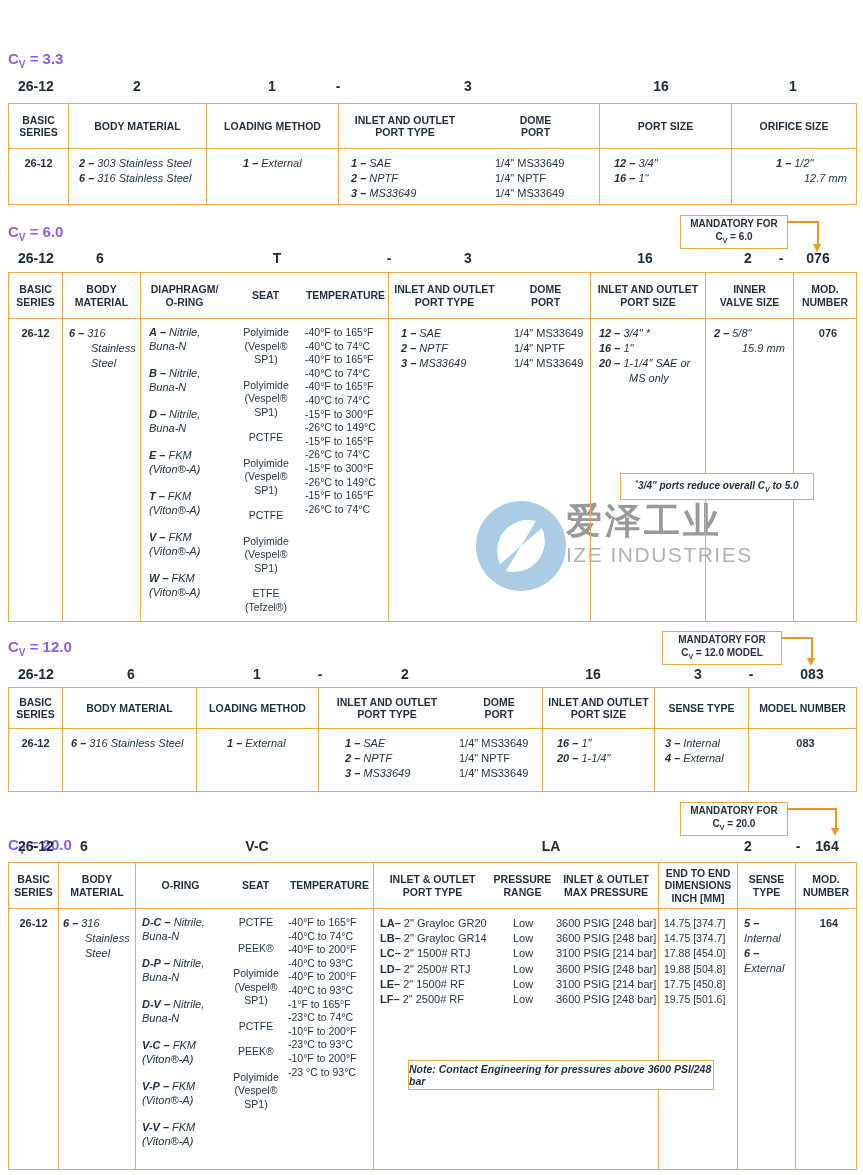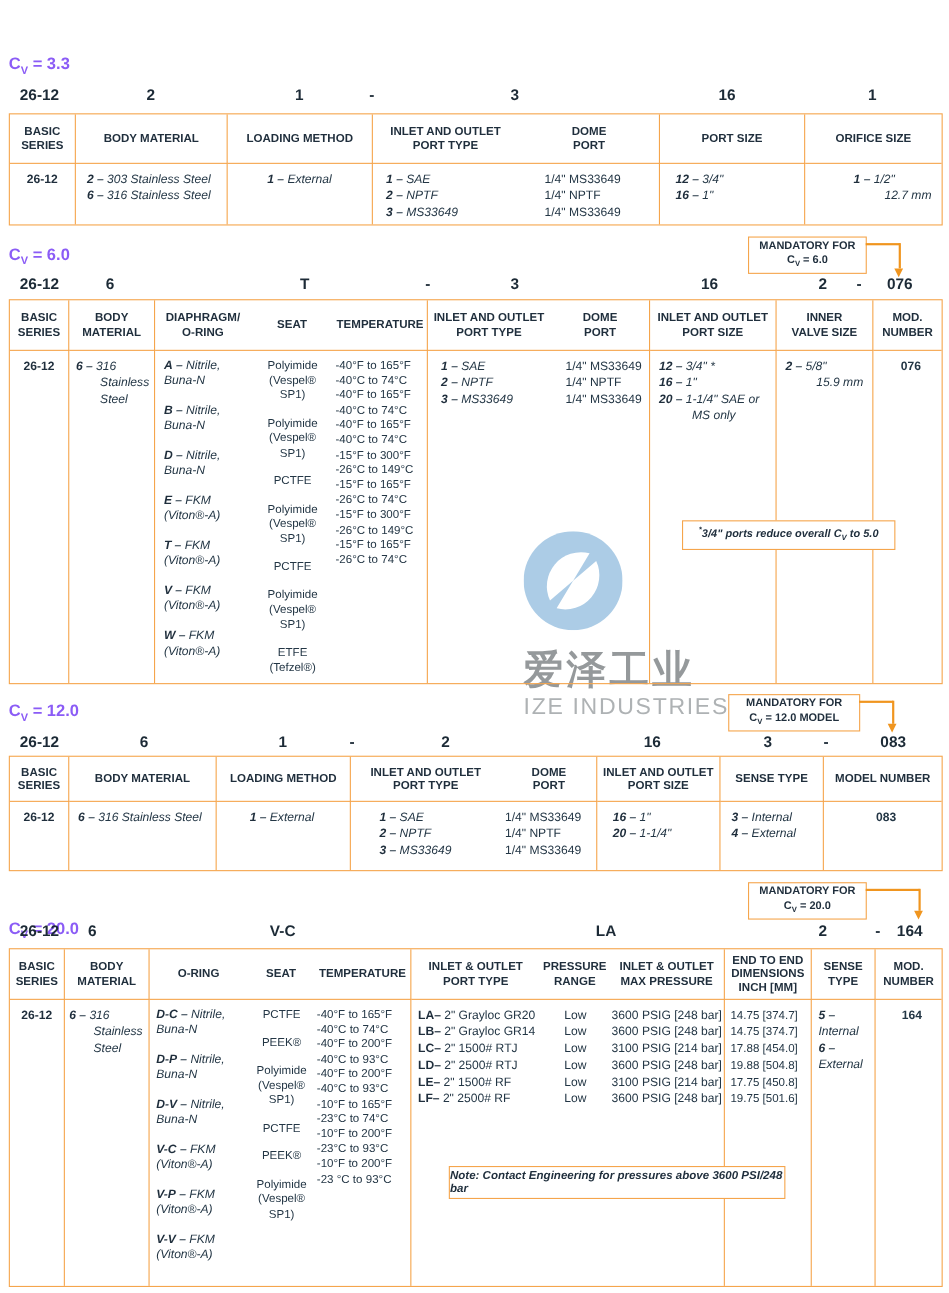--- a/index.html
+++ b/index.html
@@ -55,21 +55,21 @@
          border-right:4.5px solid transparent;border-top:8px solid var(--arrow);z-index:3;}
   .fnote{position:absolute;border:1.5px solid var(--or);background:#fff;z-index:3;
          display:flex;align-items:center;justify-content:center;font-size:10px;font-style:italic;
          font-weight:bold;color:#1f2e3c;}
   .fnote sup{font-size:7px;}
   .fnote sub{font-size:7px;}
   .note{position:absolute;border:1.5px solid var(--or);background:#fff;z-index:3;
         display:flex;align-items:center;justify-content:center;font-size:10.5px;font-style:italic;
         font-weight:bold;color:#1f2e3c;}
   
-  .wm{position:absolute;left:476px;top:483px;display:flex;gap:16px;z-index:0;opacity:0.92;flex-direction:column;}
+  .wm{position:absolute;left:476px;top:501px;display:flex;gap:0;z-index:0;opacity:0.92;}
   .wm .zh{font-size:36px;font-weight:bold;color:#8d9193;letter-spacing:3px;line-height:1.1;}
   .wm .en{font-size:21px;color:#a8acae;letter-spacing:1.5px;margin-top:2px;}
 </style>
 </head>
 <body>
 
 <div class="page">
 
 
   <div class="wm">
@@ -435,21 +435,21 @@
 SP1)</div>
         </div>
       <div style="flex:0 0 88px;padding-left:2px" class="tcol">
 
       <div>-40°F to 165°F</div>
           <div>-40°C to 74°C</div>
           <div>-40°F to 200°F</div>
           <div>-40°C to 93°C</div>
           <div>-40°F to 200°F</div>
           <div>-40°C to 93°C</div>
-          <div>-10°F to 165°F</div>
+          <div>-1°F to 165°F</div>
           <div>-23°C to 74°C</div>
           <div>-10°F to 200°F</div>
           <div>-23°C to 93°C</div>
           <div>-10°F to 200°F</div>
           <div>-23 °C to 93°C</div>
         </div>
     </div>
     <div class="td m">
       <div style="flex:0 0 118px;padding-left:6px" class="lines">
 

